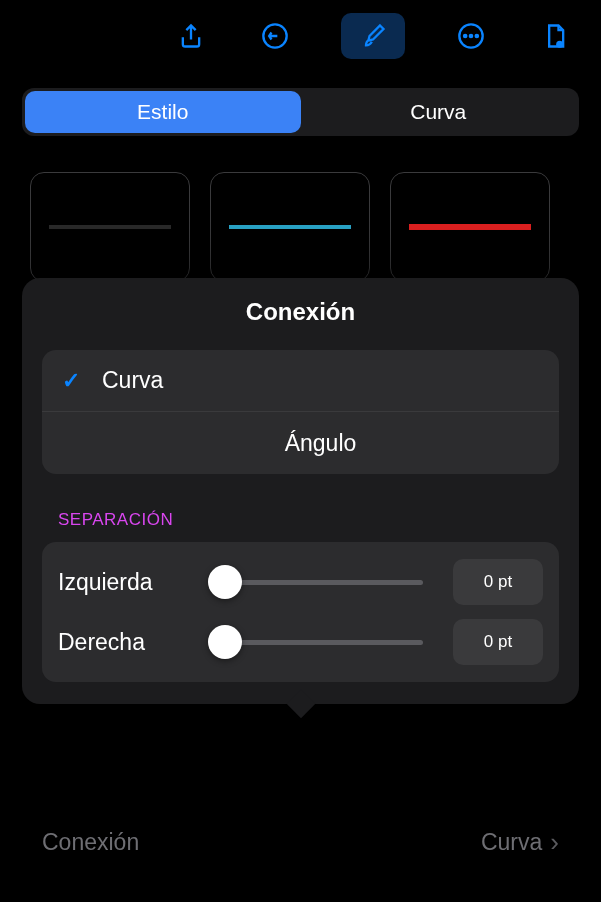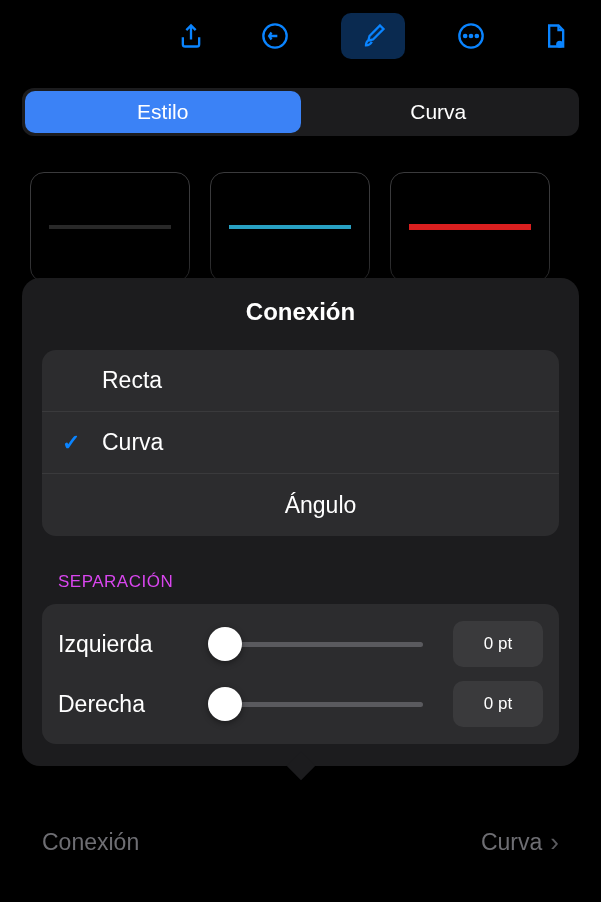--- a/index.html
+++ b/index.html
@@ -271,24 +271,20 @@
       <div class="line" style="background:#e02020;height:6px;"></div>
     </div>
   </div>
 </div>
 
 <div class="sheet">
   <div class="sheet-title">Conexión</div>
 
   <div class="list-group">
     <div class="list-item">
-      <span class="check-slot"></span>
-      <span>Recta</span>
-    </div>
-    <div class="list-item">
       <span class="check-slot">
         <span class="checkmark">✓</span>
       </span>
       <span>Curva</span>
     </div>
     <div class="list-item">
       <span class="check-slot"></span>
       <span>Ángulo</span>
     </div>
   </div>

